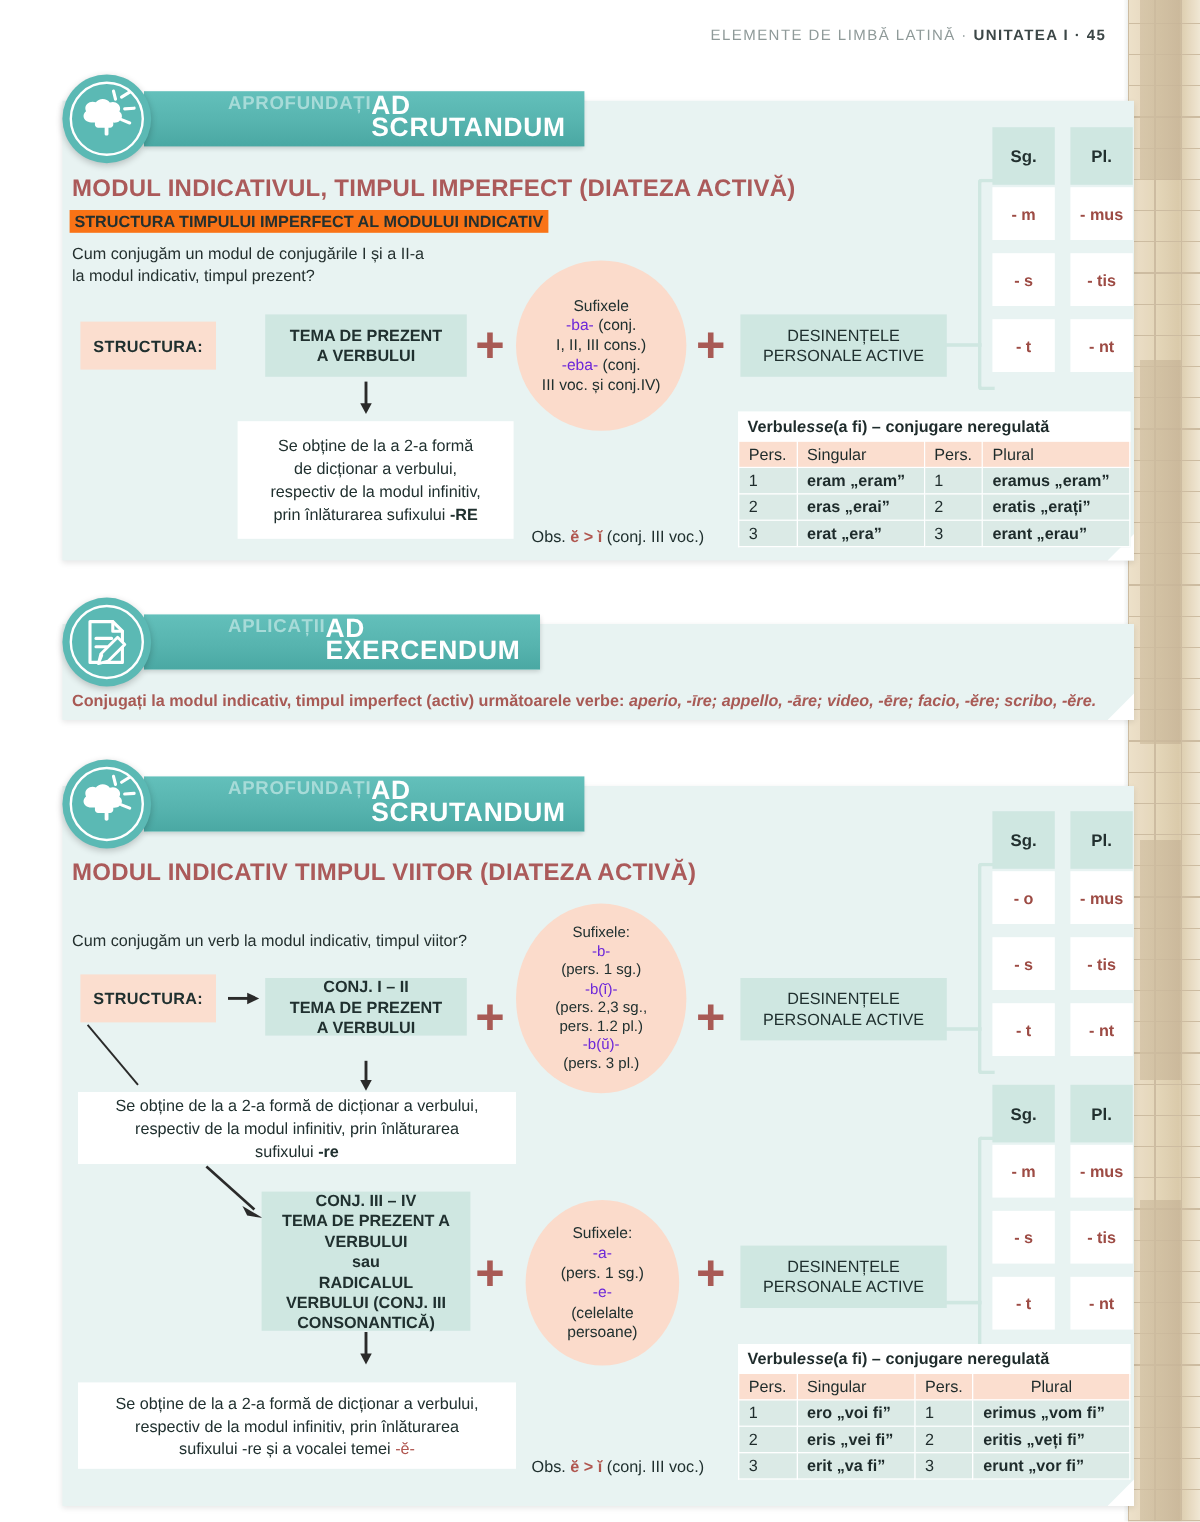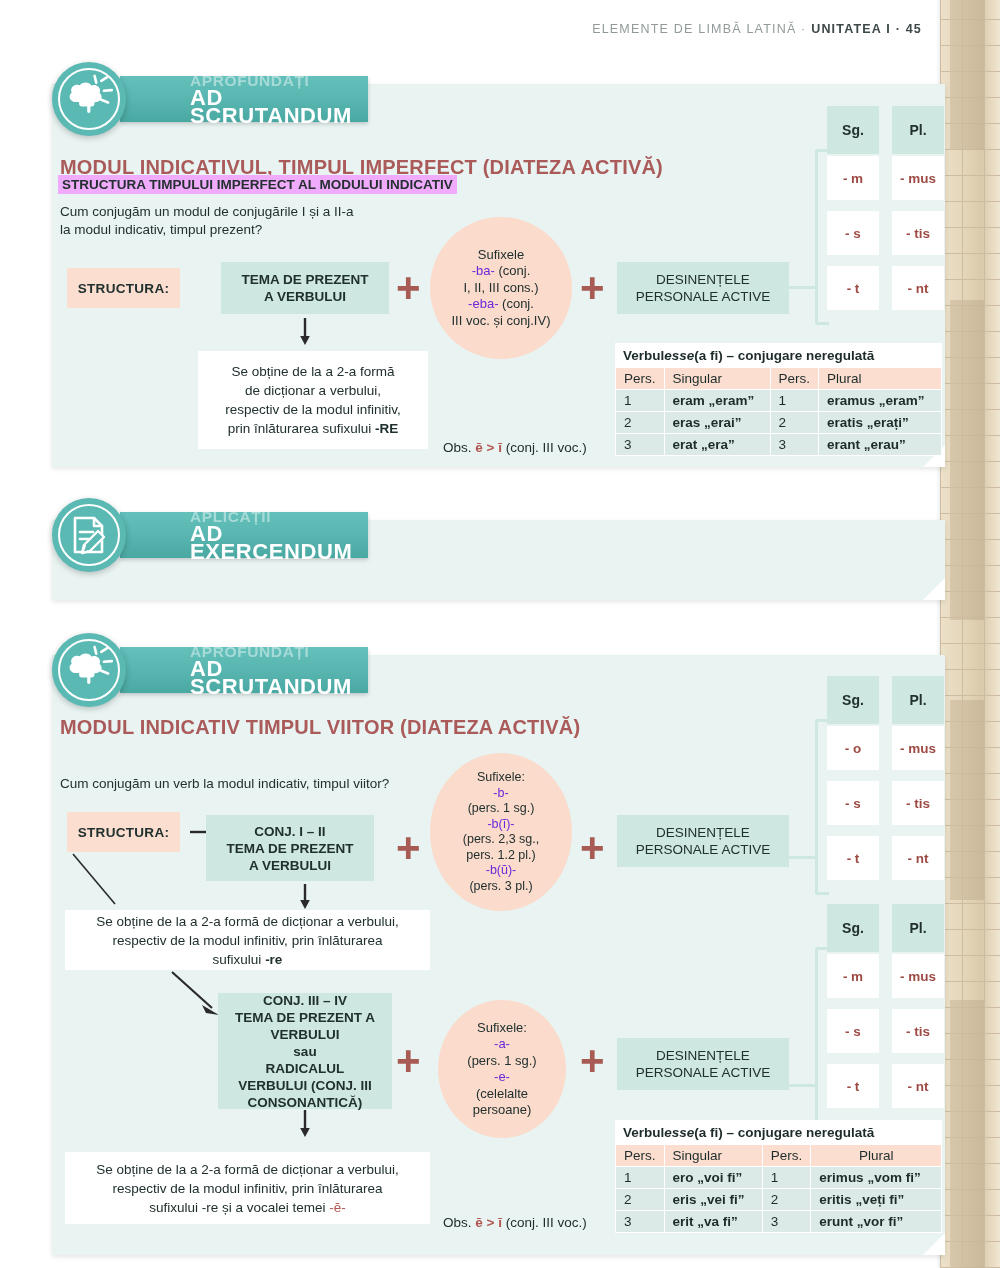--- a/index.html
+++ b/index.html
@@ -51,21 +51,21 @@
   }
   .panel-shadow { box-shadow: 0 2px 5px rgba(0,0,0,.10); }
 
   
   .badge-wrap { position: absolute; z-index: 6; }
   .badge-tab {
     position: absolute; left: 68px; top: 14px;
     height: 46px; padding: 3px 16px 3px 70px;
     background: linear-gradient(180deg,#63c0bb 0%, #57b4af 55%, #4aa8a3 100%);
     box-shadow: 0 2px 4px rgba(0,0,0,.18);
-    display: flex; flex-direction: column; justify-content: center;
+    display: flex; flex-direction: row; justify-content: center;
   }
   .badge-tab .l1 {
     font-size: 15.5px; font-weight: bold; letter-spacing: .6px;
     color: #a7dbd8; line-height: 16px;
   }
   .badge-tab .l2 {
     font-size: 22px; font-weight: bold; letter-spacing: .6px;
     color: #ffffff; line-height: 18px;
   }
   .badge-circle {
@@ -81,21 +81,21 @@
   }
   .badge-circle svg { position: absolute; inset: 0; }
 
   
   .h-title {
     position: absolute; color: #ab5a5a; font-weight: bold;
     font-size: 20px; letter-spacing: .2px; white-space: nowrap;
   }
   .h-sub {
     position: absolute; color: #24302f; font-weight: bold;
-    font-size: 13.5px; background: #f0abfc; padding: 2px 4px;
+    font-size: 13.5px; background: #f97316; padding: 2px 4px;
     white-space: nowrap;
   }
   .q-text {
     position: absolute; color: #24302f; font-size: 13.5px; line-height: 18px;
   }
 
   
   .box {
     position: absolute; display: flex; align-items: center; justify-content: center;
     text-align: center; font-size: 13.5px; color: #20302f;
@@ -204,21 +204,21 @@
           <path d="M24 40c-3.6 0-6.4-2.3-6.4-5.3 0-1.6.8-3 2.1-4-.4-.8-.6-1.6-.6-2.5 0-3 2.7-5.5 6-5.5 1 0 2 .2 2.8.6 1.2-1.6 3.3-2.7 5.7-2.7 2.5 0 4.7 1.1 5.9 2.9.8-.3 1.7-.5 2.6-.5 3.3 0 6 2.5 6 5.5 0 .9-.2 1.7-.6 2.4 1.3.9 2.1 2.3 2.1 3.9 0 3-2.8 5.4-6.3 5.4-.3 0-.6 0-.9-.05V42c0 1.3-1.2 2.4-2.7 2.4h-1.3v5.2c0 .8-.7 1.4-1.6 1.4s-1.6-.6-1.6-1.4v-5.2h-5.4c-1.5 0-2.7-1.1-2.7-2.4v-2z"></path>
           <rect x="47.5" y="18.5" width="10.5" height="2.6" rx="1.3" transform="rotate(-32 47.5 18.5)"></rect>
           <rect x="50.5" y="27.5" width="10.5" height="2.6" rx="1.3" transform="rotate(-4 50.5 27.5)"></rect>
           <rect x="48.5" y="36" width="10" height="2.6" rx="1.3" transform="rotate(22 48.5 36)"></rect>
           <rect x="41" y="13" width="2.6" height="9.5" rx="1.3" transform="rotate(-14 41 13)"></rect>
         </g>
       </svg>
     </div>
   </div>
 
-  <div class="h-title" style="left:60px; top:156px;">MODUL INDICATIVUL, TIMPUL IMPERFECT (DIATEZA ACTIVĂ)</div>
+  <div class="h-title" style="left:60px; top:146px;">MODUL INDICATIVUL, TIMPUL IMPERFECT (DIATEZA ACTIVĂ)</div>
   <div class="h-sub" style="left:58px; top:175px;">STRUCTURA TIMPULUI IMPERFECT AL MODULUI INDICATIV</div>
   <div class="q-text" style="left:60px; top:203px; width:400px;">
     <span>Cum conjugăm un modul de conjugările I și a II-a</span><br>
     <span>la modul indicativ, timpul prezent?</span>
   </div>
 
   <div class="box box-peach" style="left:67px; top:268px; width:113px; height:40px; font-weight:bold; letter-spacing:.3px;">
     <span>STRUCTURA:</span>
   </div>
 
@@ -323,20 +323,23 @@
           <path d="M28 41 h9"></path>
         </g>
         <g fill="#5bb9b4" stroke="#ffffff" stroke-width="2.4" stroke-linejoin="round">
           <path d="M46 33 l6 6 -14 14 -8 2 2-8z"></path>
         </g>
         <path d="M31 53 l2-5" stroke="#ffffff" stroke-width="2" stroke-linecap="round"></path>
       </svg>
     </div>
   </div>
 
+  <div class="ex-text" style="left:60px; top:576px;">
+    <span>Conjugați la modul indicativ, timpul imperfect (activ) următoarele verbe: </span><i>aperio, -īre; appello, -āre; video, -ēre; facio, -ĕre; scribo, -ĕre.</i>
+  </div>
 
   <div class="panel panel-shadow notch-br" style="left:52px; top:655px; width:893px; height:600px;"></div>
 
   <div class="badge-wrap" style="left:52px; top:633px;">
     <div class="badge-tab">
       <div class="l1">APROFUNDAȚI</div>
       <div class="l2">AD SCRUTANDUM</div>
     </div>
     <div class="badge-circle">
       <div class="ring"></div>
@@ -357,21 +360,21 @@
 
   <div class="box box-peach" style="left:67px; top:812px; width:113px; height:40px; font-weight:bold; letter-spacing:.3px;">
     <span>STRUCTURA:</span>
   </div>
 
   <svg class="arrow-svg" style="left:190px; top:824px;" width="28" height="16">
     <line x1="0" y1="8" x2="17" y2="8" stroke="#2a2a2a" stroke-width="2.4"></line>
     <polygon points="26,8 16,3.2 16,12.8" fill="#2a2a2a"></polygon>
   </svg>
 
-  <div class="box box-teal" style="left:206px; top:815px; width:168px; height:66px; font-weight:bold; line-height:17px;align-items:center;">
+  <div class="box box-teal" style="left:221px; top:815px; width:168px; height:48px; font-weight:bold; line-height:17px;align-items:center;">
     <span>CONJ. I – II<br>TEMA DE PREZENT<br>A VERBULUI</span>
   </div>
 
   <div class="plus" style="left:396px; top:827px;">+</div>
 
   <div class="ellipse" style="left:430px; top:753px; width:142px; height:158px; line-height:15.5px; font-size:12.5px;">
     <div>
       <span>Sufixele:</span><br>
       <span class="sfx">-b-</span><br>
       <span>(pers. 1 sg.)</span><br>

